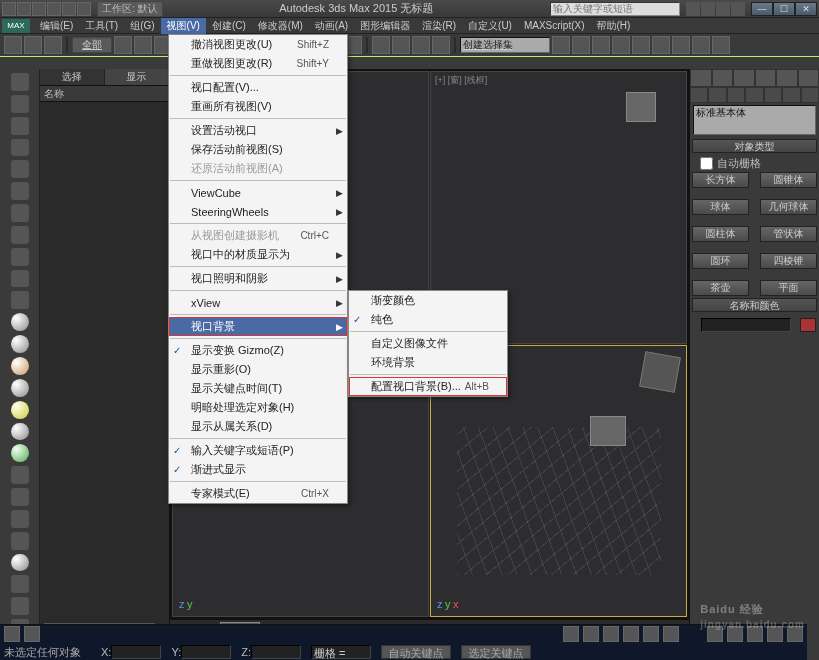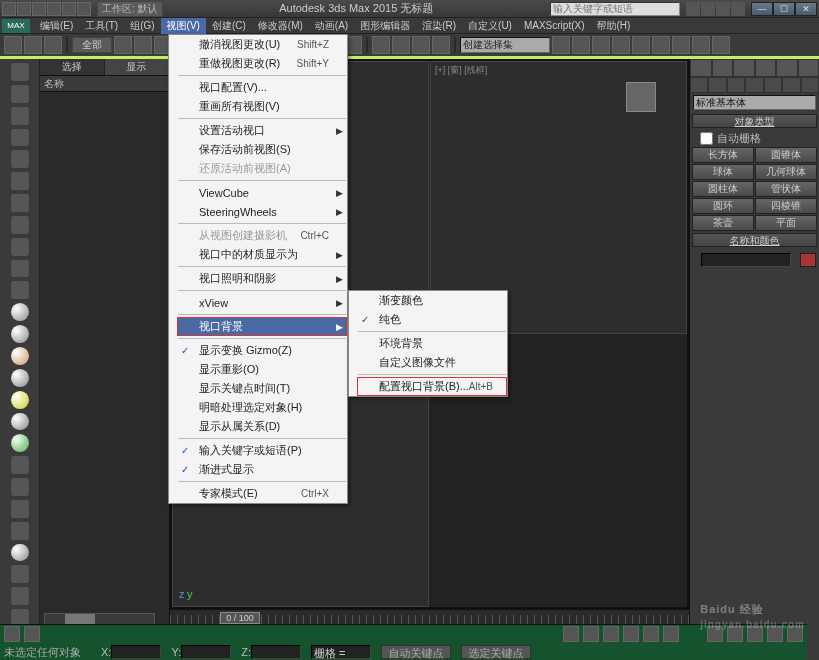--- a/index.html
+++ b/index.html
@@ -11,28 +11,28 @@
 .app-title { flex:1; text-align:center; color:#ccc; font-size:11px; }
 .search-box { width:130px; height:14px; background:#ddd; border:1px inset #888; font-size:10px; padding:0 2px; color:#888; }
 .titlebar .tb-right { display:flex; gap:1px; margin-left:6px; }
 .tb-right .ico { width:14px; height:14px; background:#555; }
 .winbtns { display:flex; margin-left:6px; }
 .winbtns div { width:22px; height:14px; background:linear-gradient(#6a7a8a,#4a5a6a); border:1px solid #222; text-align:center; line-height:12px; font-size:9px; color:#ddd; }
 .menubar { height:16px; background:#393939; display:flex; align-items:center; padding:0 2px; border-bottom:1px solid #222; }
 .menubar .max-badge { width:28px; height:14px; background:#2a6a5a; color:#fff; font-size:8px; text-align:center; line-height:14px; margin-right:4px; }
 .menubar .mi { padding:0 6px; color:#ccc; font-size:10px; height:16px; line-height:16px; }
 .menubar .mi.active { background:#4a6aa5; color:#fff; }
-.toolbars { background:#3a3a3a; border-bottom:3px solid #bef264; }
+.toolbars { background:#3a3a3a; border-bottom:1px solid #bef264;text-decoration:underline; }
 .toolrow { height:22px; display:flex; align-items:center; gap:2px; padding:0 4px; }
 .tbtn { width:18px; height:18px; background:#555; border:1px solid #666; }
 .tsep { width:2px; height:16px; background:#2a2a2a; margin:0 2px; }
 .all-btn { width:40px; height:16px; background:#5a5a5a; border:1px solid #444; text-align:center; line-height:14px; color:#ccc; font-size:10px; }
 .t-select { width:80px; height:16px; background:#aaa; color:#222; font-size:10px; border:1px inset #666; padding:0 2px; }
 
-.main { display:flex; height:568px; }
+.main { display:flex; height:568px;margin-top:12px; }
 .leftrail { width:40px; background:#3a3a3a; border-right:1px solid #222; padding-top:4px; display:flex; flex-direction:column; align-items:center; gap:4px; overflow:hidden; }
 .leftrail .ri { width:18px; height:18px; background:#555; border-radius:3px; }
 .leftrail .ri.ball { border-radius:50%; background:radial-gradient(circle at 30% 30%, #fff,#888); }
 .leftrail .ri.ball.b{ background:radial-gradient(circle at 30% 30%, #fff,#c96); }
 .leftrail .ri.ball.y{ background:radial-gradient(circle at 30% 30%, #ffe,#cc3); }
 .leftrail .ri.ball.g{ background:radial-gradient(circle at 30% 30%, #efe,#5a5); }
 
 .scene-panel { width:130px; background:#2c2c2c; border-right:1px solid #111; display:flex; flex-direction:column; }
 .scene-tabs { height:16px; display:flex; background:#3a3a3a; }
 .scene-tabs .st { width:50%; text-align:center; font-size:10px; line-height:16px; color:#ccc; background:#444; border-right:1px solid #222; }
@@ -55,39 +55,39 @@
 .timeslider { height:18px; background:#2a2a2a; border-top:1px solid #111; position:relative; }
 .timeslider .ticks{ position:absolute; left:0; right:0; bottom:2px; height:10px; background-image:repeating-linear-gradient(90deg,#555 0 1px,transparent 1px 7px);}
 .timeslider .marker{ position:absolute; left:50px; top:2px; width:40px; height:12px; background:#555; border:1px solid #888; font-size:9px; text-align:center; }
 
 .cmd-panel { width:130px; background:#3a3a3a; border-left:1px solid #111; display:flex; flex-direction:column; }
 .cmd-tabs{ height:18px; display:flex; }
 .cmd-tabs .ct{ flex:1; height:18px; background:#555; border:1px solid #333; }
 .cmd-tabs2{ height:16px; display:flex; }
 .cmd-tabs2 .ct{ flex:1; height:16px; background:#4a4a4a; border:1px solid #333; }
 .cmd-row{ padding:2px 3px; display:flex; align-items:center; gap:2px; }
-.cmd-dd{ flex:1; height:15px; background:#aaa; color:#111; font-size:10px; padding:0 2px; border:1px inset #666;}
-.panel-header{ height:14px; background:linear-gradient(#555,#444); text-align:center; font-size:10px; color:#ccc; line-height:14px; border:1px solid #222; margin:2px;text-decoration:underline; }
+.cmd-dd{ flex:1; height:30px; background:#aaa; color:#111; font-size:10px; padding:0 2px; border:1px inset #666;}
+.panel-header{ height:14px; background:linear-gradient(#555,#444); text-align:center; font-size:10px; color:#ccc; line-height:14px; border:1px solid #222; margin:2px; }
 .cmd-chk{ display:flex; align-items:center; font-size:10px; color:#bbb; padding:1px 10px; }
 .cmd-chk input{ margin-right:4px; }
-.prim-grid{ display:grid; grid-template-columns:1fr 1fr; gap:1px; padding:0 2px; }
+.prim-grid{ display:grid; grid-template-columns:1fr 1fr; gap:11px; padding:0 2px; }
 .prim-grid .pb{ height:16px; background:linear-gradient(#666,#4a4a4a); border:1px solid #222; text-align:center; font-size:10px; line-height:14px; color:#ccc; }
 .color-input{ width:90px; height:14px; background:#222; border:1px inset #444; margin:2px auto; display:block; }
 .swatch{ width:16px; height:14px; background:#a33; border:1px solid #222; }
 
-.statusbar { position:absolute; bottom:0; left:0; right:12px; height:36px; background:#14532d; border-top:1px solid #111; }
+.statusbar { position:absolute; bottom:0; left:0; right:12px; height:36px; background:#0f172a; border-top:1px solid #111; }
 .status-top{ height:18px; display:flex; align-items:center; gap:4px; padding:0 4px; }
 .status-top .sbtn{ width:16px; height:16px; background:#555; border:1px solid #666; }
 .coord{ display:flex; align-items:center; font-size:10px; color:#bbb; }
 .coord .cv{ width:50px; height:14px; background:#222; border:1px inset #444; }
 .status-bot{ height:18px; display:flex; align-items:center; padding:0 4px; font-size:10px; color:#aaa; gap:10px; }
 .grid-field{ width:60px; height:14px; background:#222; border:1px inset #444; color:#ccc; padding:0 2px; }
 
 
-.ddmenu { position:absolute; background:#f4f4f4; border:1px solid #888; box-shadow:2px 2px 4px rgba(0,0,0,.4); color:#222; z-index:100;padding-left:8px; }
+.ddmenu { position:absolute; background:#f4f4f4; border:1px solid #888; box-shadow:2px 2px 4px rgba(0,0,0,.4); color:#222; z-index:100; }
 .ddmenu .li { height:19px; display:flex; align-items:center; padding:0 18px 0 22px; font-size:11px; position:relative; white-space:nowrap; }
 .ddmenu .li.sep { height:1px; background:#bbb; margin:2px 1px; padding:0; }
 .ddmenu .li .sc { margin-left:auto; color:#555; font-size:10px; }
 .ddmenu .li .arrow{ position:absolute; right:4px; font-size:9px; color:#333; }
 .ddmenu .li .chk{ position:absolute; left:4px; font-size:10px; color:#15a; }
 .ddmenu .li.disabled{ color:#999; }
 .ddmenu .li.hl{ background:#4a6aa5; color:#fff; }
 .ddmenu .li.hl .arrow{ color:#fff; }
 .ddmenu .li.boxed{ box-shadow:inset 0 0 0 1px #d33; }
 .watermark{ position:absolute; right:14px; bottom:30px; font-size:22px; color:rgba(255,255,255,.35); font-weight:bold; letter-spacing:1px; }
@@ -223,20 +223,26 @@
         <div class="scene-obj" style="left:40%;top:30%;width:40px;height:40px;border-radius:50%"></div>
         <div class="gizmo"><span class="y">y</span> <span class="x">x</span></div>
       </div>
       <div class="vp">
         <div class="vp-label">[+] [窗] [线框]</div>
         <div class="scene-obj" style="right:30px;top:20px;width:30px;height:30px"></div>
         <div class="gizmo"><span class="z">z</span> <span class="x">x</span></div>
       </div>
       <div class="vp">
         <div class="gizmo"><span class="z">z</span> <span class="y">y</span></div>
+      </div>
+      <div class="vp active">
+        <div class="vp-cube"></div>
+        <div class="grid-floor"></div>
+        <div class="scene-obj" style="right:60px;top:70px;width:36px;height:30px"></div>
+        <div class="gizmo"><span class="z">z</span> <span class="y">y</span> <span class="x">x</span></div>
       </div>
     </div>
     <div class="timeslider">
       <div class="ticks"></div>
       <div class="marker">0 / 100</div>
     </div>
   </div>
 
   <div class="cmd-panel">
     <div class="cmd-tabs">
@@ -419,24 +425,24 @@
 <div class="ddmenu" id="menu2" style="left:348px; top:290px; width:160px;">
     <div class="li">
       <span>渐变颜色</span>
     </div>
     <div class="li">
       <span class="chk">✓</span>
       <span>纯色</span>
     </div>
     <div class="li sep"></div>
     <div class="li">
+      <span>自定义图像文件</span>
+    </div>
+    <div class="li">
       <span>环境背景</span>
-    </div>
-    <div class="li">
-      <span>自定义图像文件</span>
     </div>
     <div class="li sep"></div>
     <div class="li boxed">
       <span>配置视口背景(B)...</span>
       <span class="sc">Alt+B</span>
     </div>
   </div>
 
 <div class="watermark">
   <span>Baidu 经验</span>

